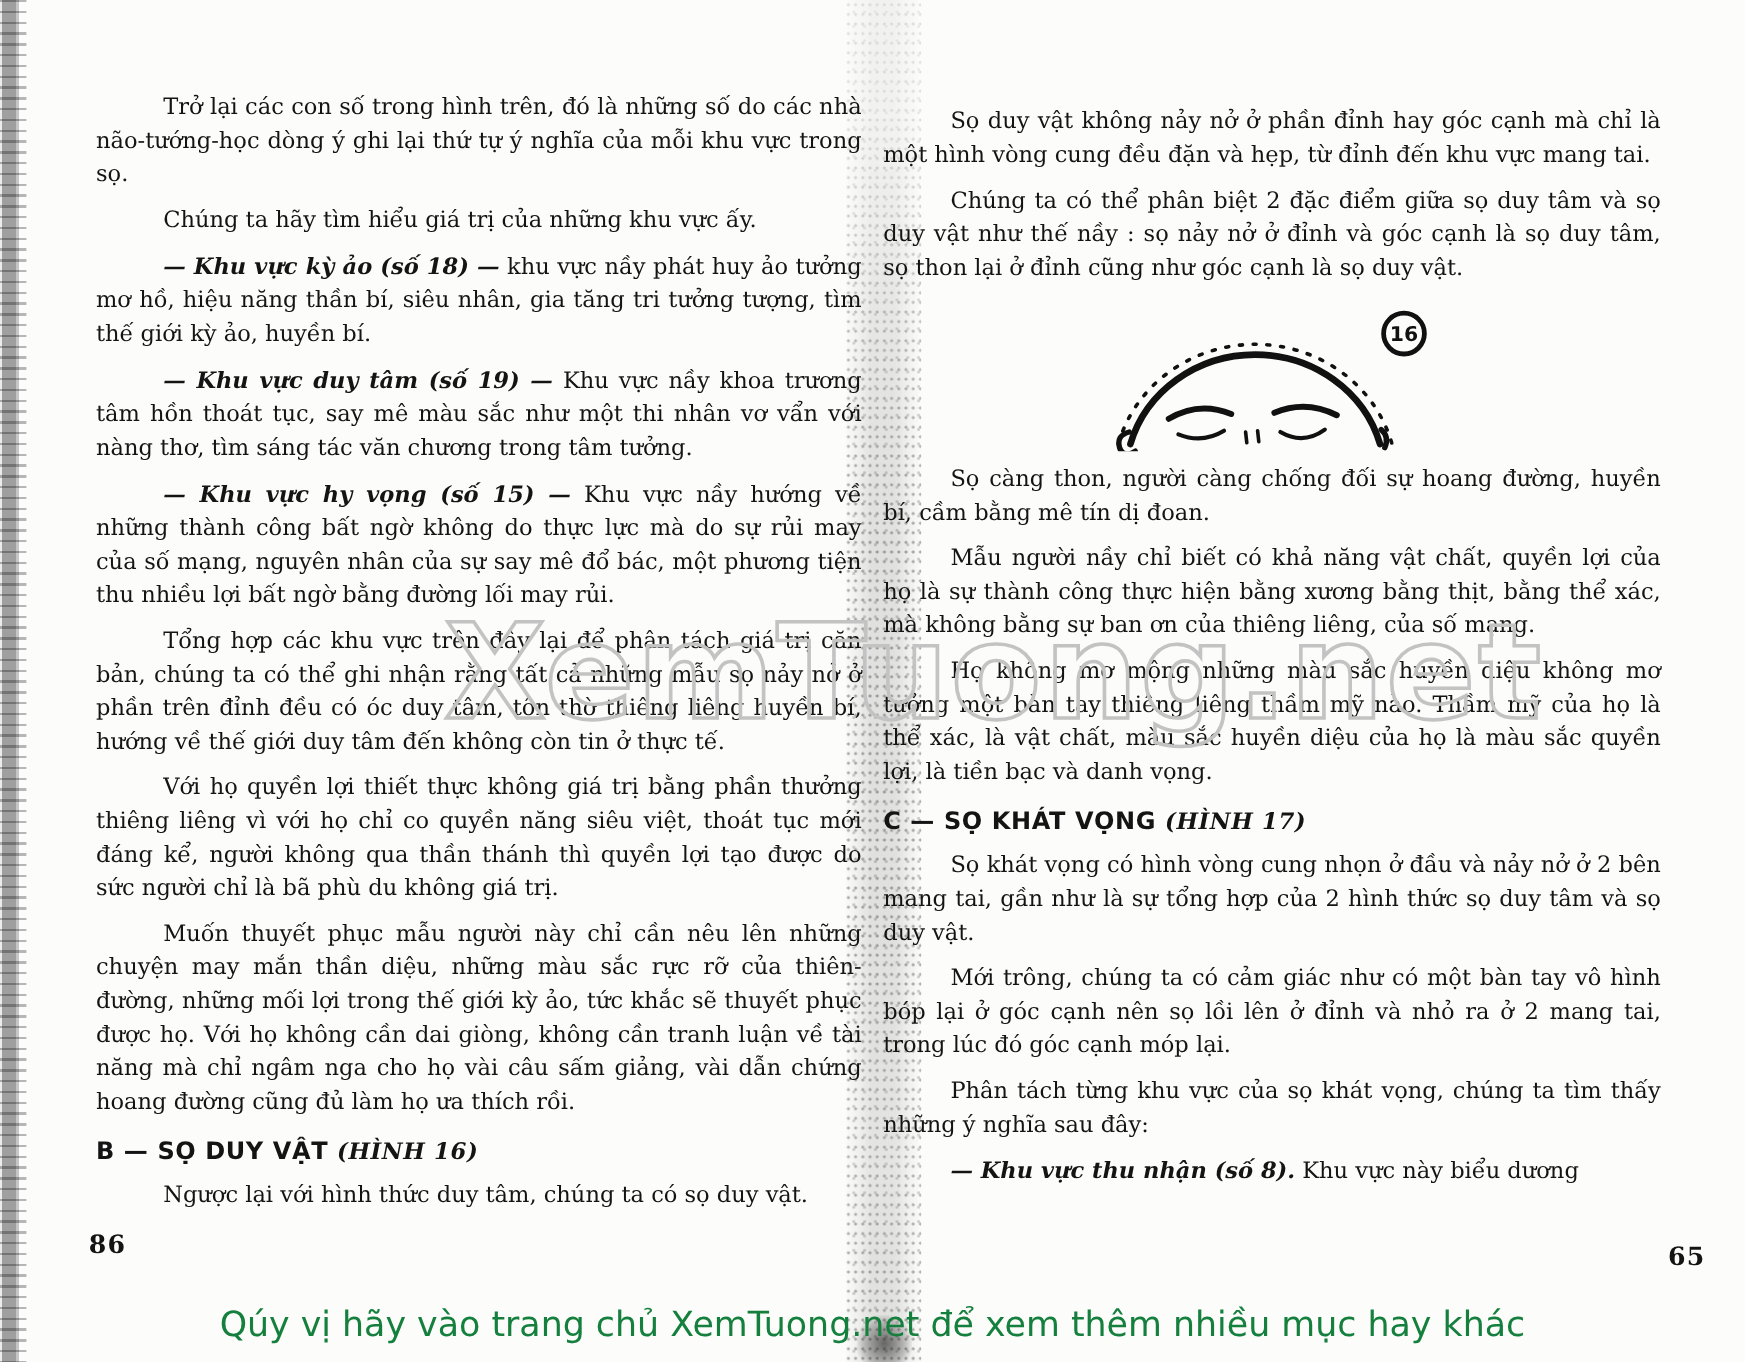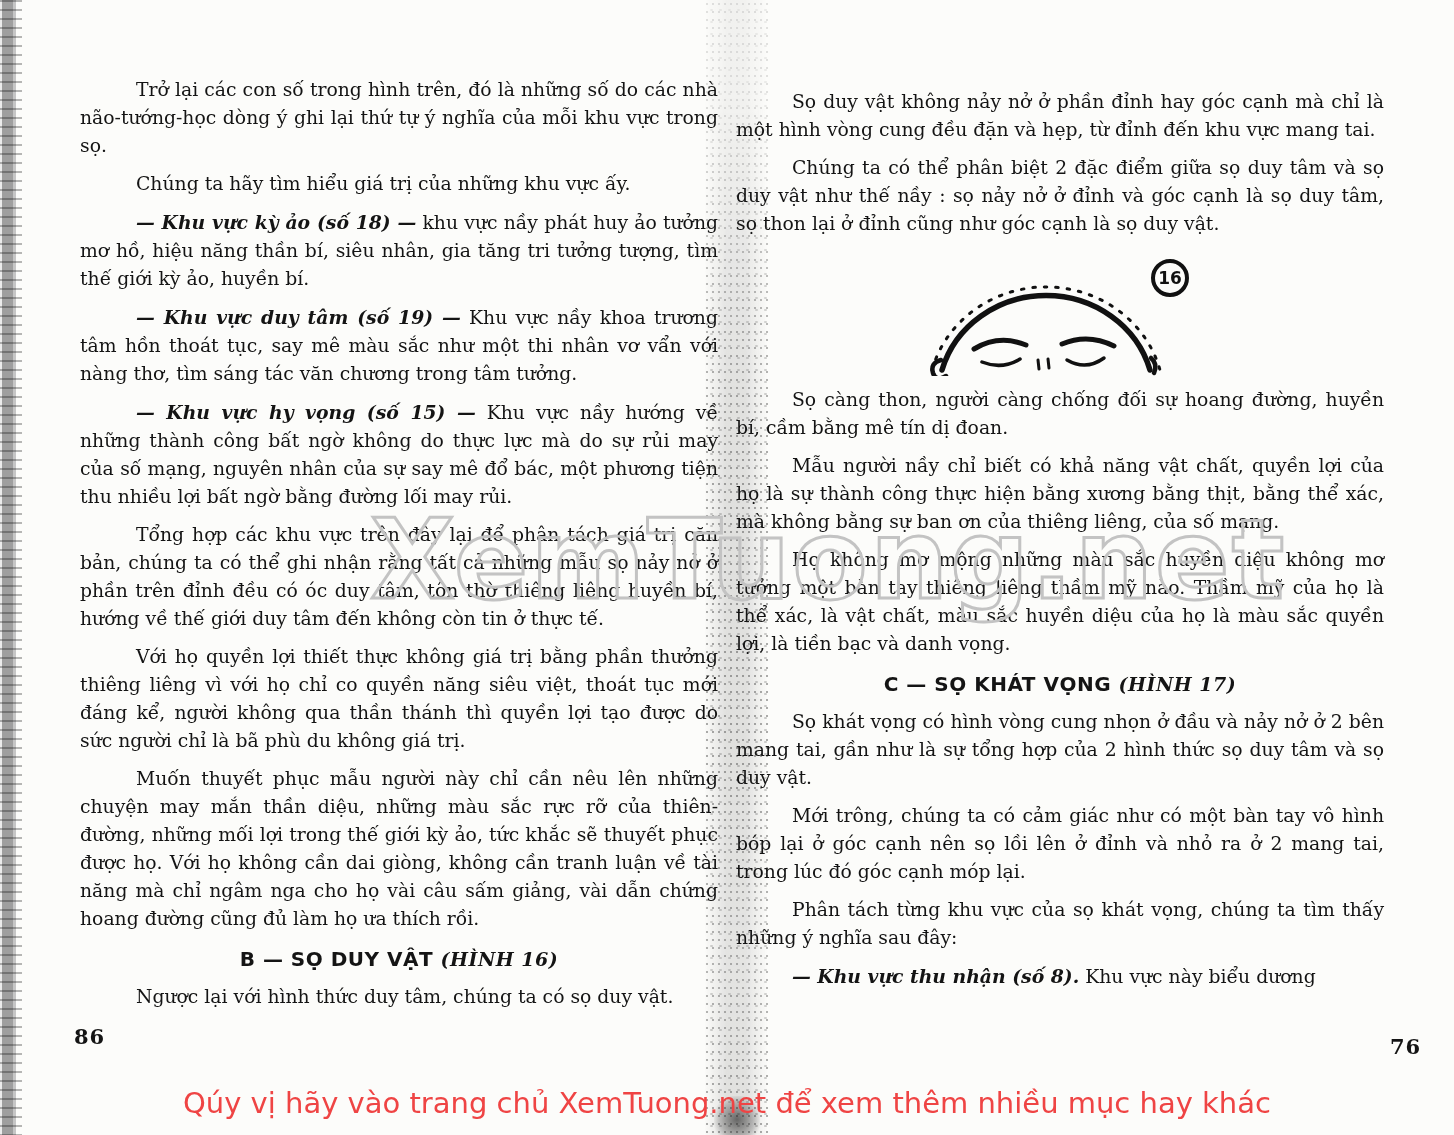--- a/index.html
+++ b/index.html
@@ -31,38 +31,38 @@
   }
   .page-col{position:absolute;}
   #left-col{left:80px;top:76px;width:638px;}
   #right-col{left:736px;top:88px;width:648px;}
   .para{
     margin:0 0 10px 0;text-align:justify;text-indent:56px;
     font-size:18.8px;line-height:28px;
   }
   .lead{font-style:italic;font-weight:bold;}
   .heading{
-    text-align:center;font-family:"DejaVu Sans","Liberation Sans",sans-serif;
+    font-family:"DejaVu Sans","Liberation Sans",sans-serif;
     font-weight:bold;font-size:20px;margin:14px 0 12px;letter-spacing:.5px;white-space:nowrap;
   }
   .heading em{font-family:"DejaVu Serif","Liberation Serif",serif;font-style:italic;font-size:19px;}
   .figure-wrap{margin:4px 0 10px 168px;width:300px;height:128px;}
   .figure-wrap svg{display:block;}
   .pagenum{position:absolute;font-weight:bold;font-size:21px;letter-spacing:1px;}
   #pn-left{left:74px;top:1024px;}
   #pn-right{left:1390px;top:1034px;}
   .watermark{
     position:absolute;left:370px;top:496px;height:140px;
     font-family:"DejaVu Sans","Liberation Sans",sans-serif;font-weight:bold;font-size:110px;
     color:rgba(255,255,255,0);-webkit-text-stroke:3px #c3c3c3;letter-spacing:2px;
     pointer-events:none;white-space:nowrap;
   }
   .footer-bar{
     position:absolute;left:0;top:1086px;width:1454px;text-align:center;
-    font-family:"DejaVu Sans","Liberation Sans",sans-serif;font-size:29px;color:#ef4444;
+    font-family:"DejaVu Sans","Liberation Sans",sans-serif;font-size:29px;color:#15803d;
   }
 </style>
 </head>
 <body>
 
 <div class="edge-strip"></div>
 <div class="gutter"></div>
 <div class="gutter-blob"></div>
 
 <div id="left-col" class="page-col">
@@ -116,17 +116,17 @@
       <p class="para">Họ không mơ mộng những màu sắc huyền diệu không mơ tưởng một bàn tay thiêng liêng thầm mỹ nào. Thầm mỹ của họ là thể xác, là vật chất, màu sắc huyền diệu của họ là màu sắc quyền lợi, là tiền bạc và danh vọng.</p>
       <div class="heading"><span>C — SỌ KHÁT VỌNG </span><em>(HÌNH 17)</em></div>
       <p class="para">Sọ khát vọng có hình vòng cung nhọn ở đầu và nảy nở ở 2 bên mang tai, gần như là sự tổng hợp của 2 hình thức sọ duy tâm và sọ duy vật.</p>
       <p class="para">Mới trông, chúng ta có cảm giác như có một bàn tay vô hình bóp lại ở góc cạnh nên sọ lồi lên ở đỉnh và nhỏ ra ở 2 mang tai, trong lúc đó góc cạnh móp lại.</p>
       <p class="para">Phân tách từng khu vực của sọ khát vọng, chúng ta tìm thấy những ý nghĩa sau đây:</p>
       <p class="para"><em class="lead">— Khu vực thu nhận (số 8).</em> Khu vực này biểu dương</p>
     </div>
 </div>
 
 <div id="pn-left" class="pagenum">86</div>
-<div id="pn-right" class="pagenum">76</div>
+<div id="pn-right" class="pagenum">65</div>
 
 <div class="watermark">XemTuong.net</div>
 
 <div class="footer-bar">Qúy vị hãy vào trang chủ XemTuong.net để xem thêm nhiều mục hay khác</div>
 
 </body></html>

